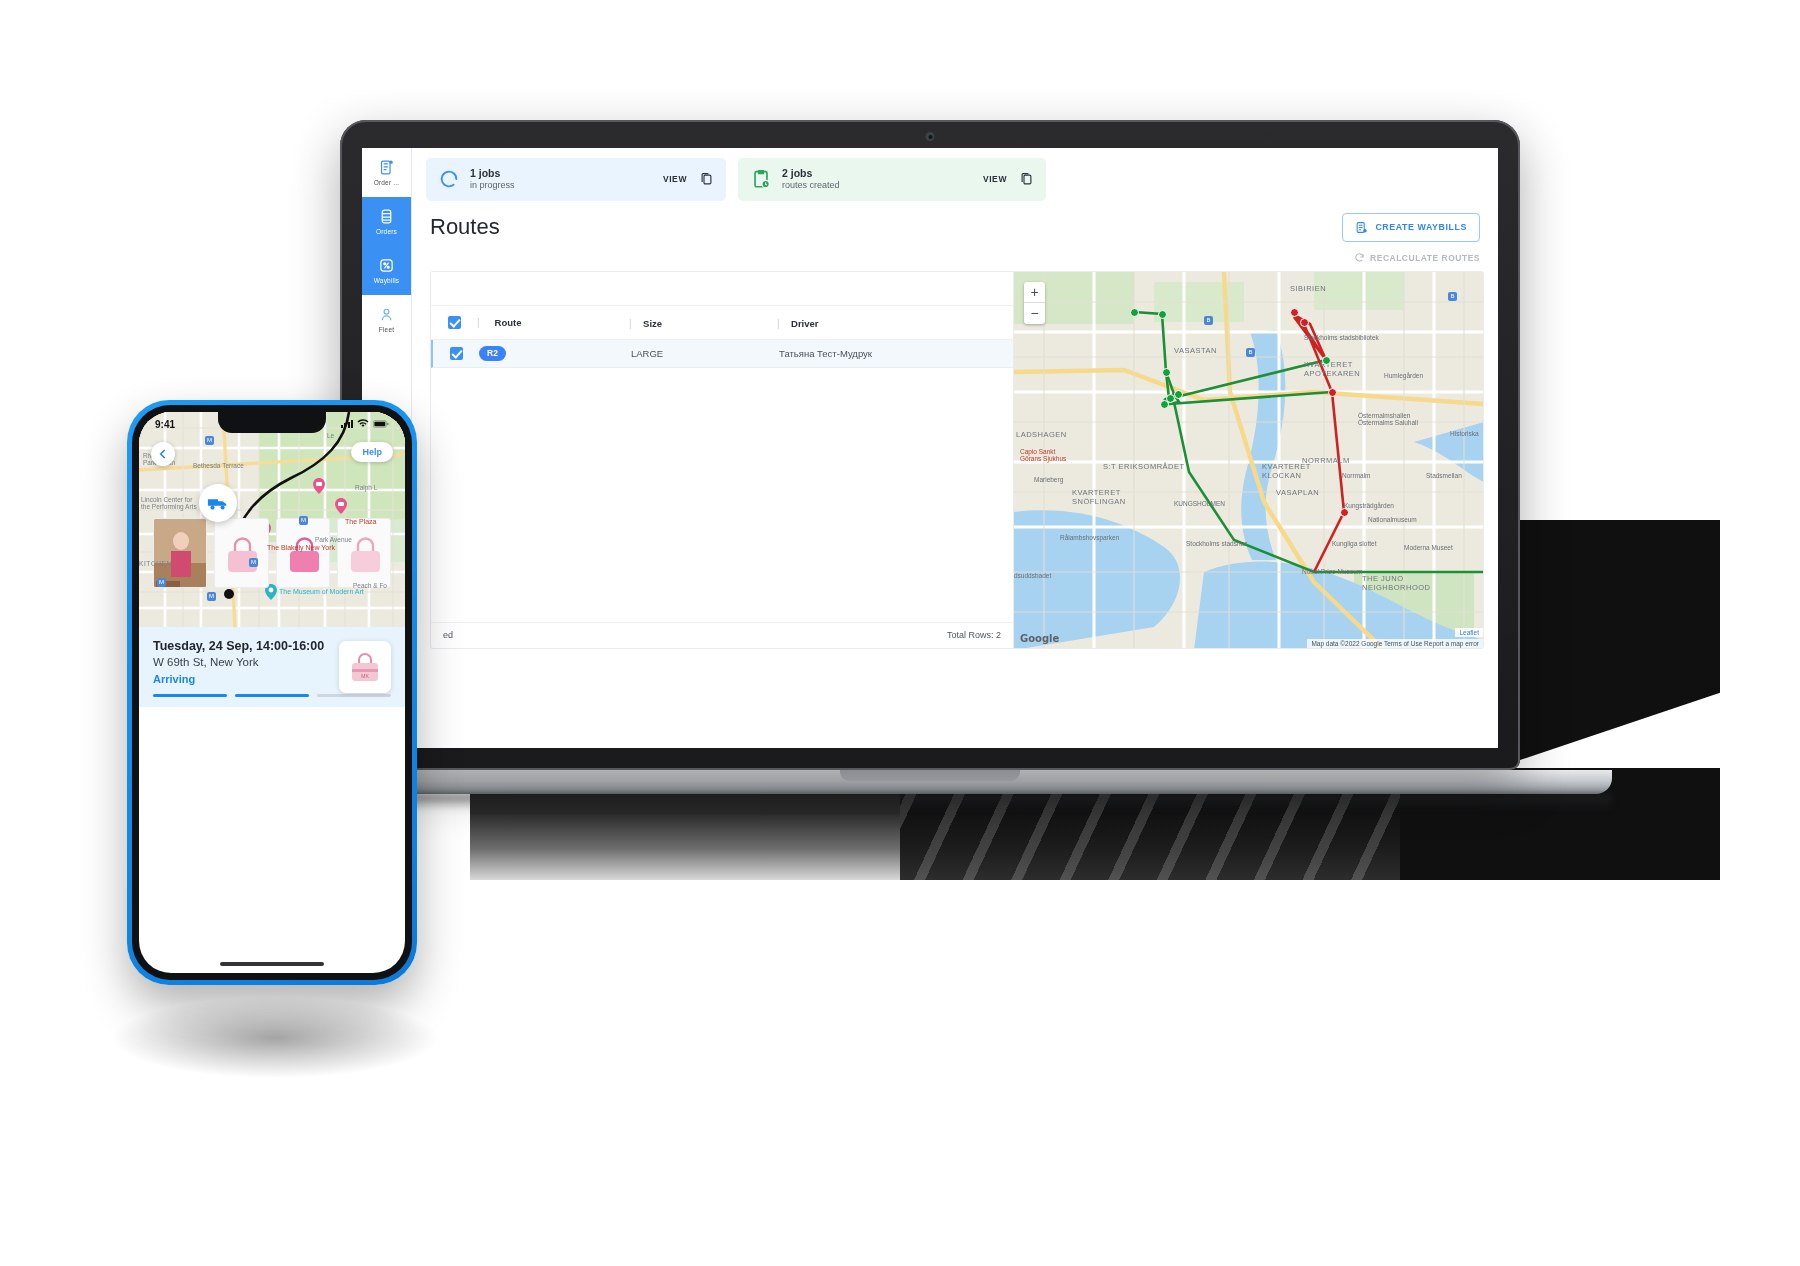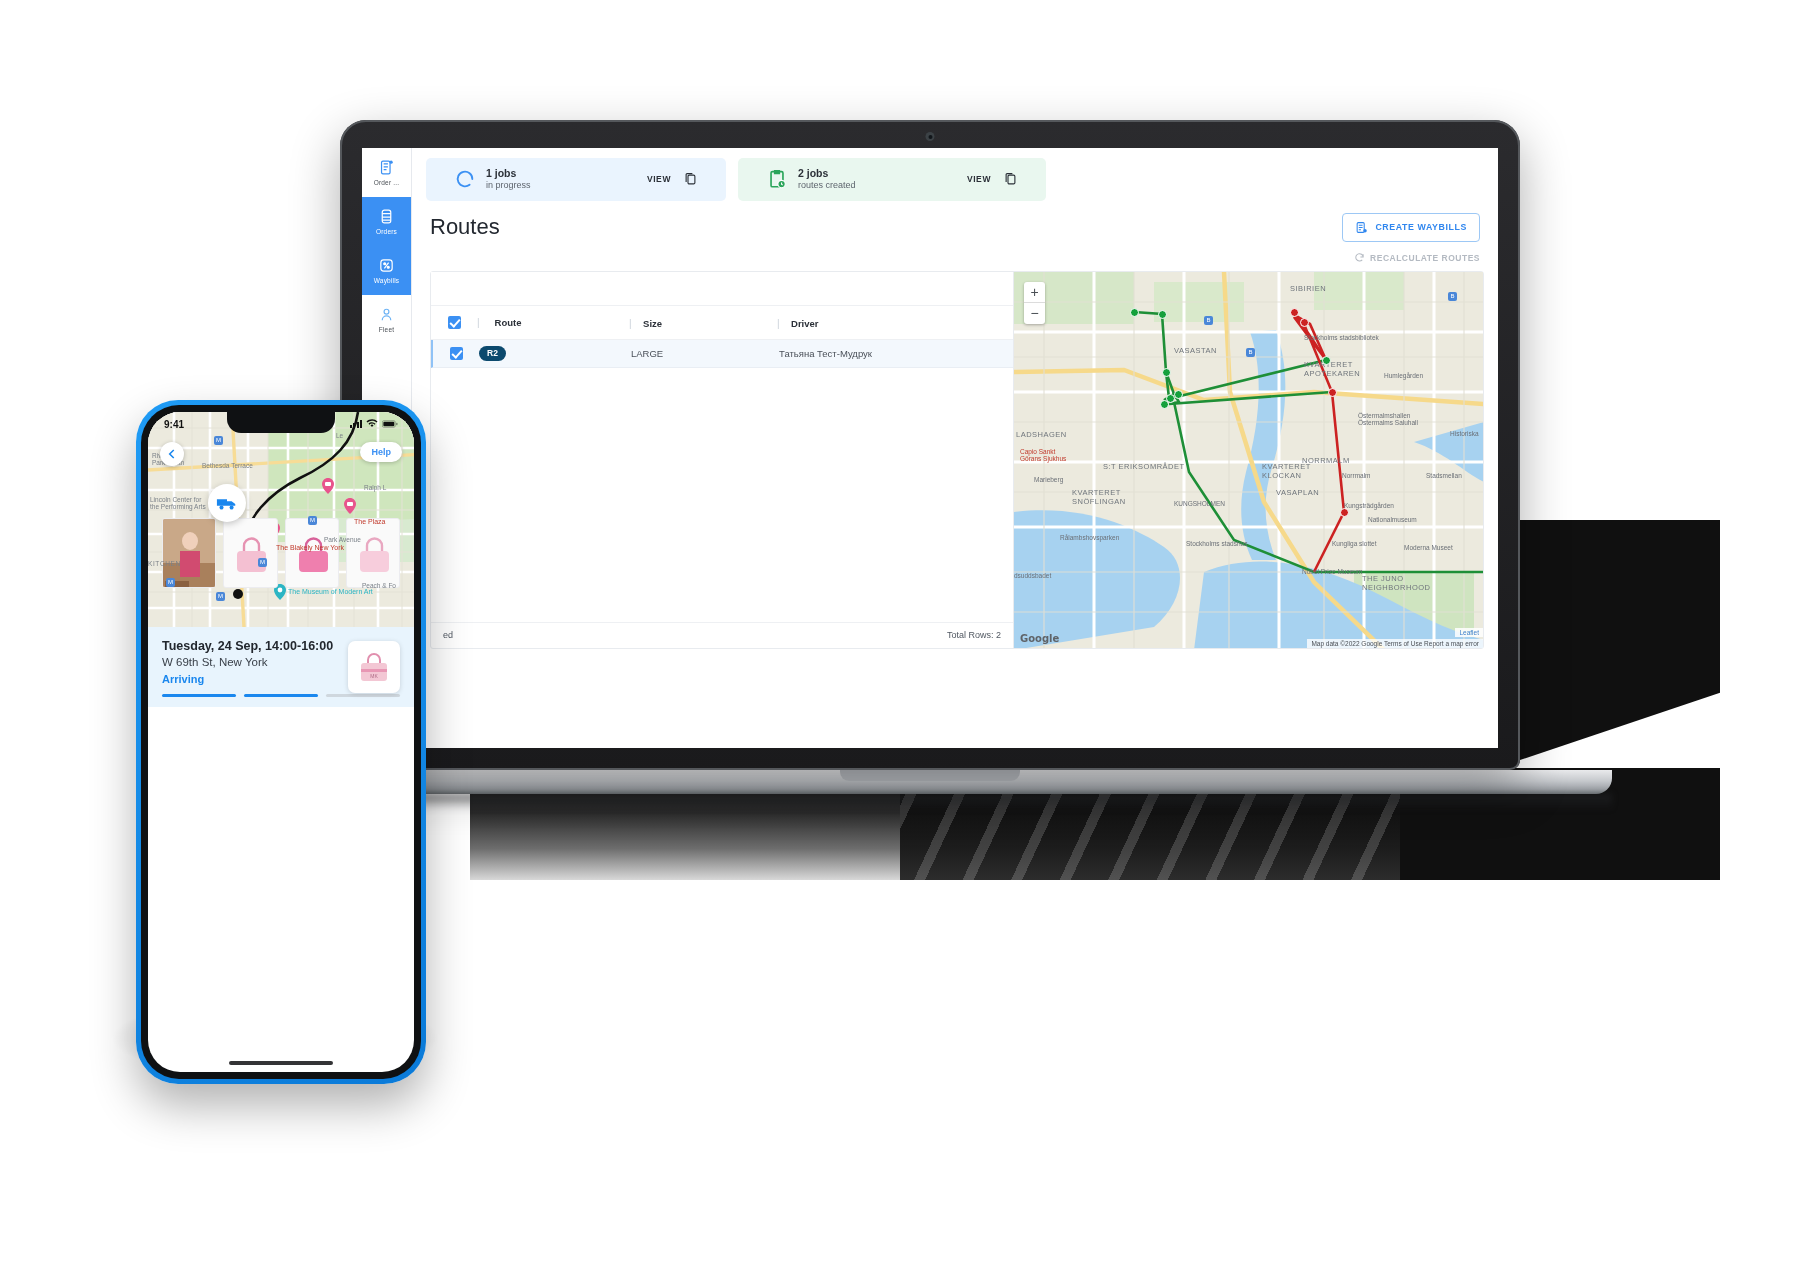--- a/index.html
+++ b/index.html
@@ -72,21 +72,21 @@
   .sidenav{width:50px;background:#fff;border-right:1px solid #e6e9ee;flex:0 0 50px;}
   .nav-item{height:49px;display:flex;flex-direction:column;align-items:center;
     justify-content:center;gap:3px;color:#4a4f55;position:relative;}
   .nav-item.active{background:#3b90f3;color:#fff;}
   .nav-label{font-size:6.5px;letter-spacing:.2px;}
   .nav-ico{width:17px;height:17px;display:block;}
 
   .content{flex:1;background:#fff;position:relative;overflow:hidden;}
 
   .jobs-row{display:flex;gap:12px;padding:10px 14px 4px 14px;}
-  .job-card{flex:0 0 auto;border-radius:5px;display:flex;align-items:center;padding:9px 28px;}
+  .job-card{flex:0 0 auto;border-radius:5px;display:flex;align-items:center;padding:9px 12px;}
   .job-card.blue{background:#eaf4fe;width:300px;}
   .job-card.green{background:#e9f7ef;width:308px;}
   .job-ico{width:22px;height:22px;margin-right:10px;flex:0 0 22px;}
   .job-txt-1{font-size:10.5px;font-weight:bold;color:#2b3038;line-height:1.25;}
   .job-txt-2{font-size:9px;color:#5b6views;color:#5e656e;line-height:1.3;}
   .job-view{margin-left:auto;display:flex;align-items:center;gap:12px;}
   .view-link{font-size:8.5px;font-weight:bold;letter-spacing:.6px;color:#2b3038;}
   .copy-ico{width:15px;height:15px;}
 
   .page-head{display:flex;align-items:center;padding:8px 18px 10px 18px;}
@@ -144,21 +144,21 @@
   .map-lbl.big{font-size:7.5px;letter-spacing:.5px;color:#6f757c;}
   .map-lbl.red{color:#c0392b;}
   .node{position:absolute;width:9px;height:9px;border-radius:50%;z-index:5;
     border:1.5px solid #fff;}
   .node.g{background:#15a03c;}
   .node.r{background:#cc2222;}
   .poi{position:absolute;width:9px;height:9px;border-radius:2px;background:#4a87d8;
     z-index:4;color:#fff;font-size:6px;text-align:center;line-height:9px;}
 
   
-  #phone{position:absolute;left:136px;top:400px;width:290px;height:684px;z-index:30;}
+  #phone{position:absolute;left:127px;top:400px;width:290px;height:585px;z-index:30;}
   .phone-shell{position:absolute;inset:0;border-radius:42px;
     background:linear-gradient(145deg,#1f9bf5,#0a7ad8);padding:5px;
     box-shadow:0 22px 45px rgba(0,0,0,.30);}
   .phone-inner{position:absolute;inset:5px;border-radius:38px;background:#0f1113;padding:7px;}
   .phone-screen{position:absolute;inset:7px;border-radius:32px;background:#fff;overflow:hidden;}
   .notch{position:absolute;left:50%;transform:translateX(-50%);top:0;width:108px;height:21px;
     background:#0f1113;border-radius:0 0 14px 14px;z-index:40;}
   .status{position:absolute;top:0;left:0;right:0;height:24px;display:flex;align-items:center;
     justify-content:space-between;padding:0 16px;font-size:10px;font-weight:bold;color:#111;
     z-index:39;}
@@ -370,21 +370,21 @@
                     <span class="hdr-txt">Driver</span>
                   </span>
                 </div>
 
 
                 <div class="tbl-row sel">
                   <span class="c-chk">
                       <span class="chk"></span>
                     </span>
                   <span class="c-route">
-                    <span class="pill" style="background:#0c4a6e">R2</span>
+                    <span class="pill" style="background:#3b82f6">R2</span>
                   </span>
                   <span class="c-size cell-txt">LARGE</span>
                   <span class="c-driver cell-txt">Татьяна Тест-Мудрук</span>
                 </div>
 
                 <div class="tbl-foot">
                   <span class="foot-txt">ed</span>
                   <span class="foot-right">Total Rows: 2</span>
                 </div>
               </div>

